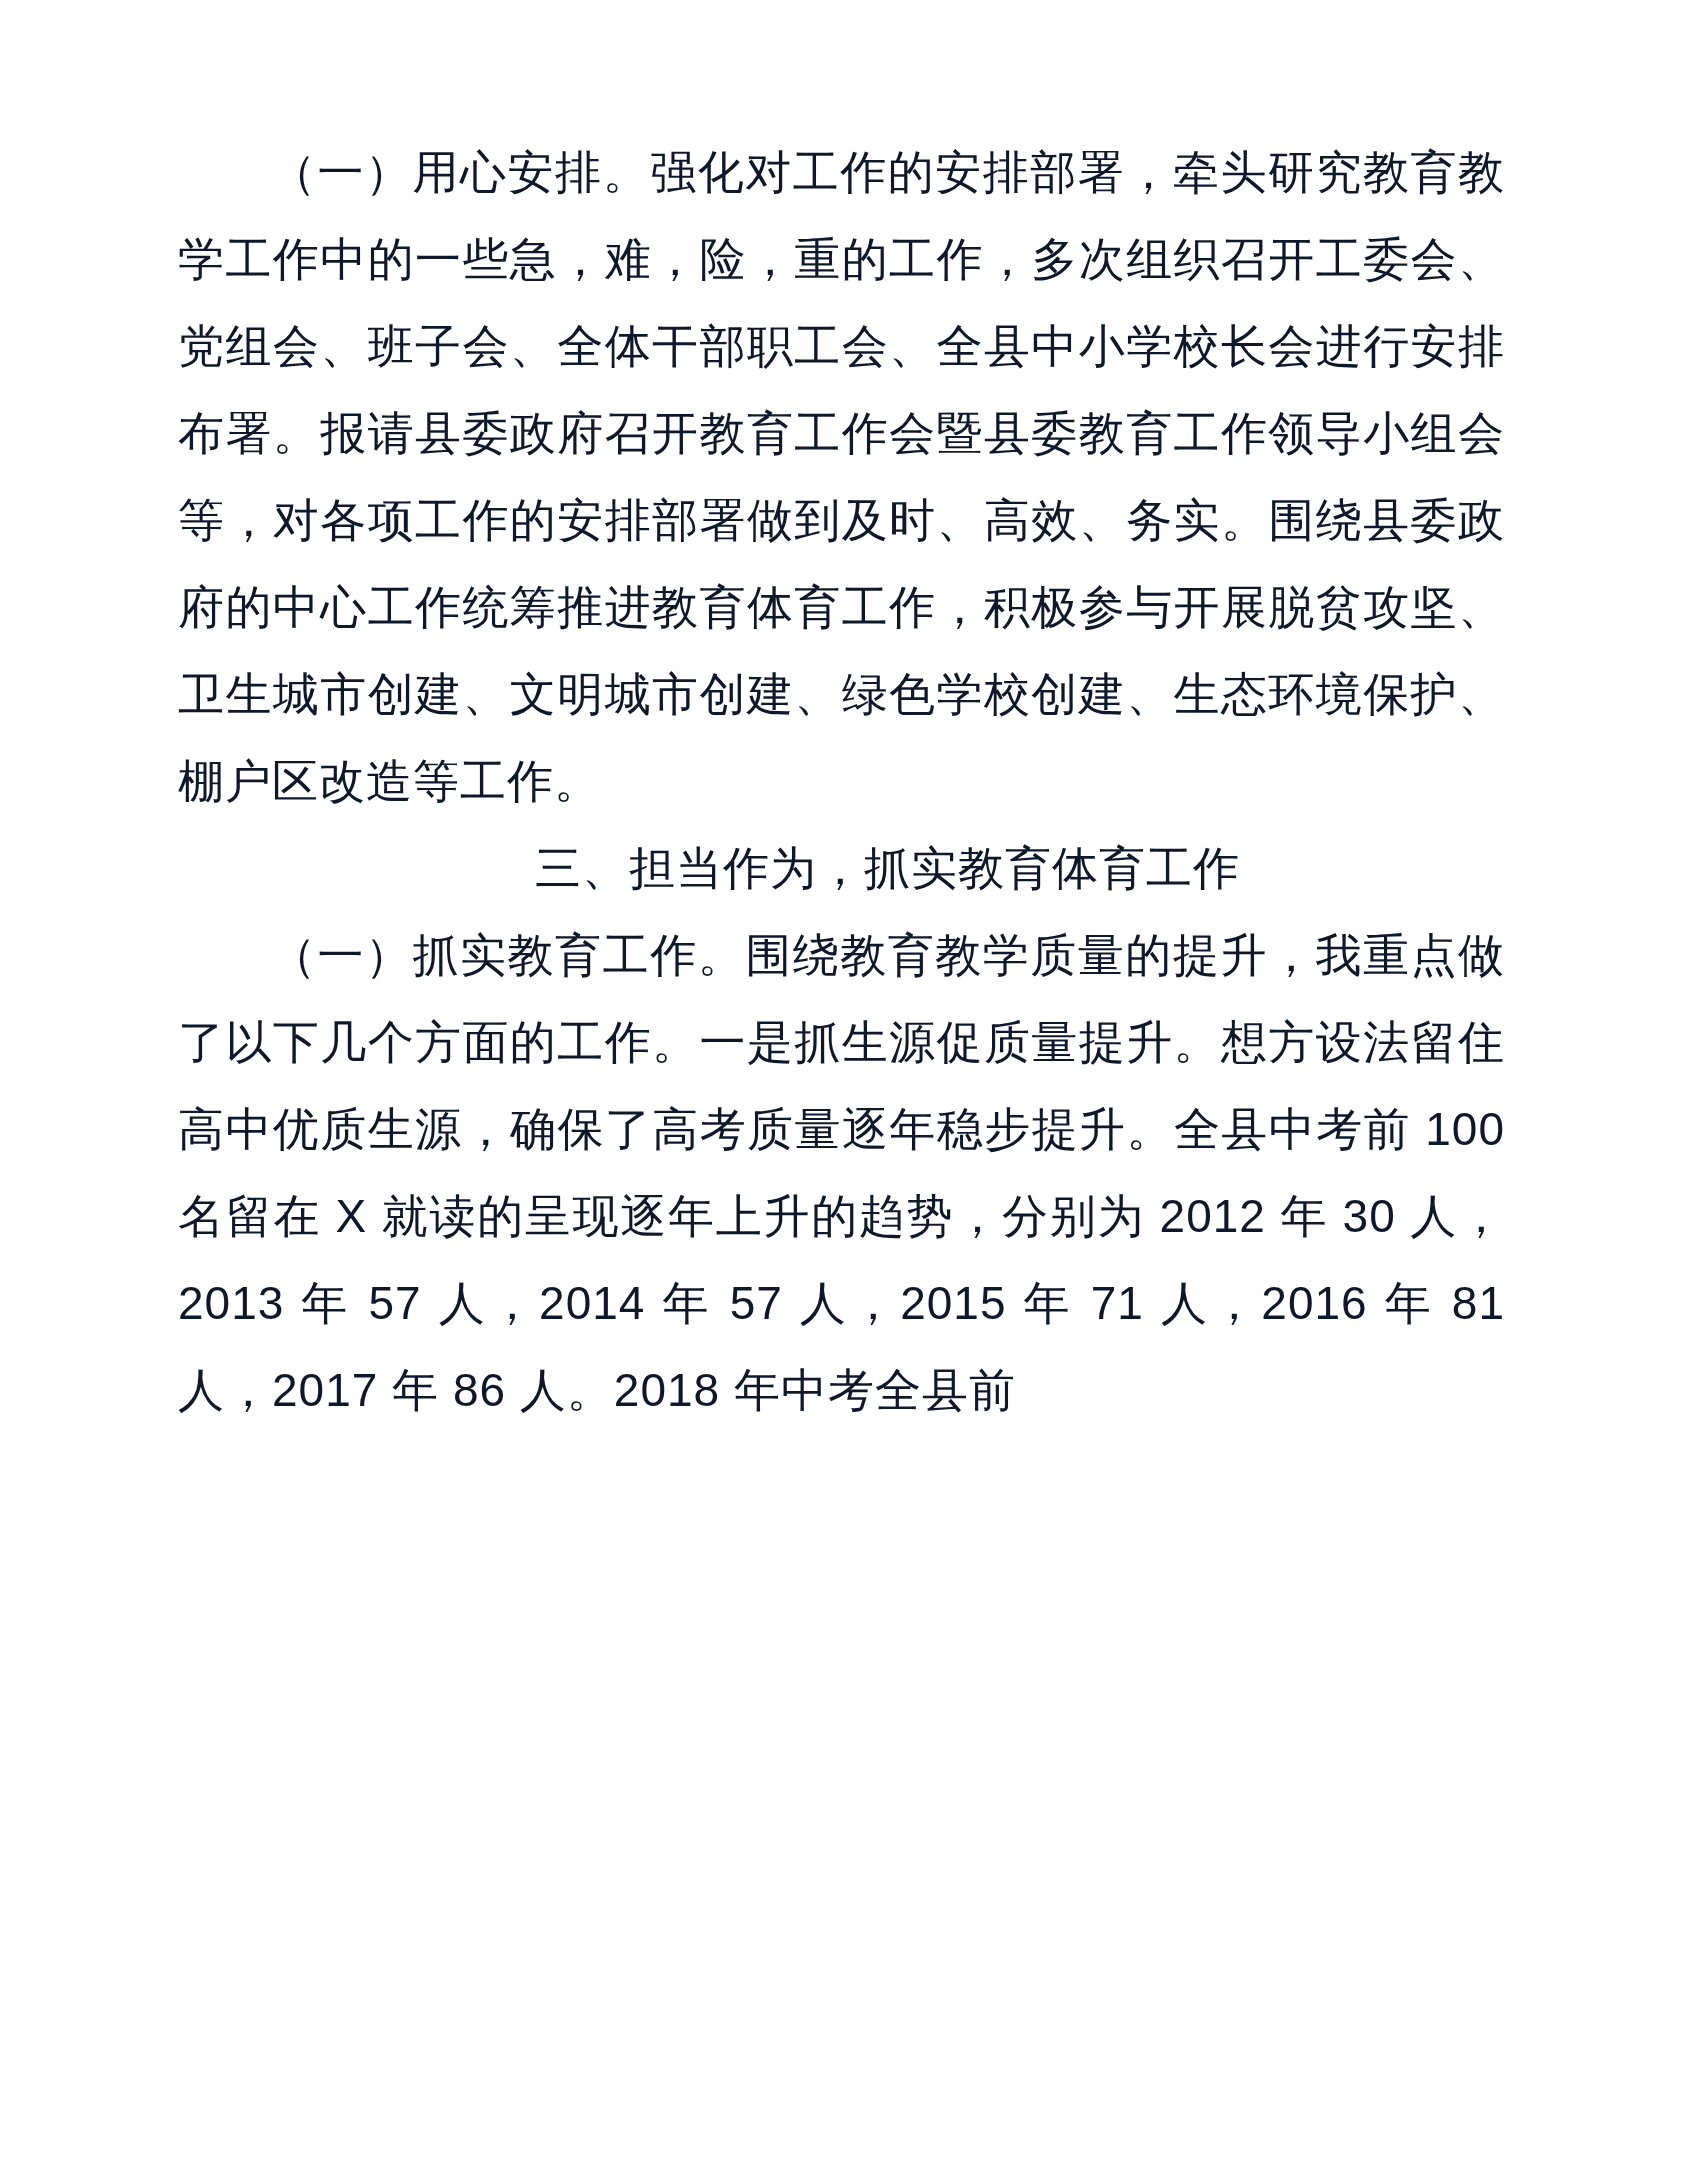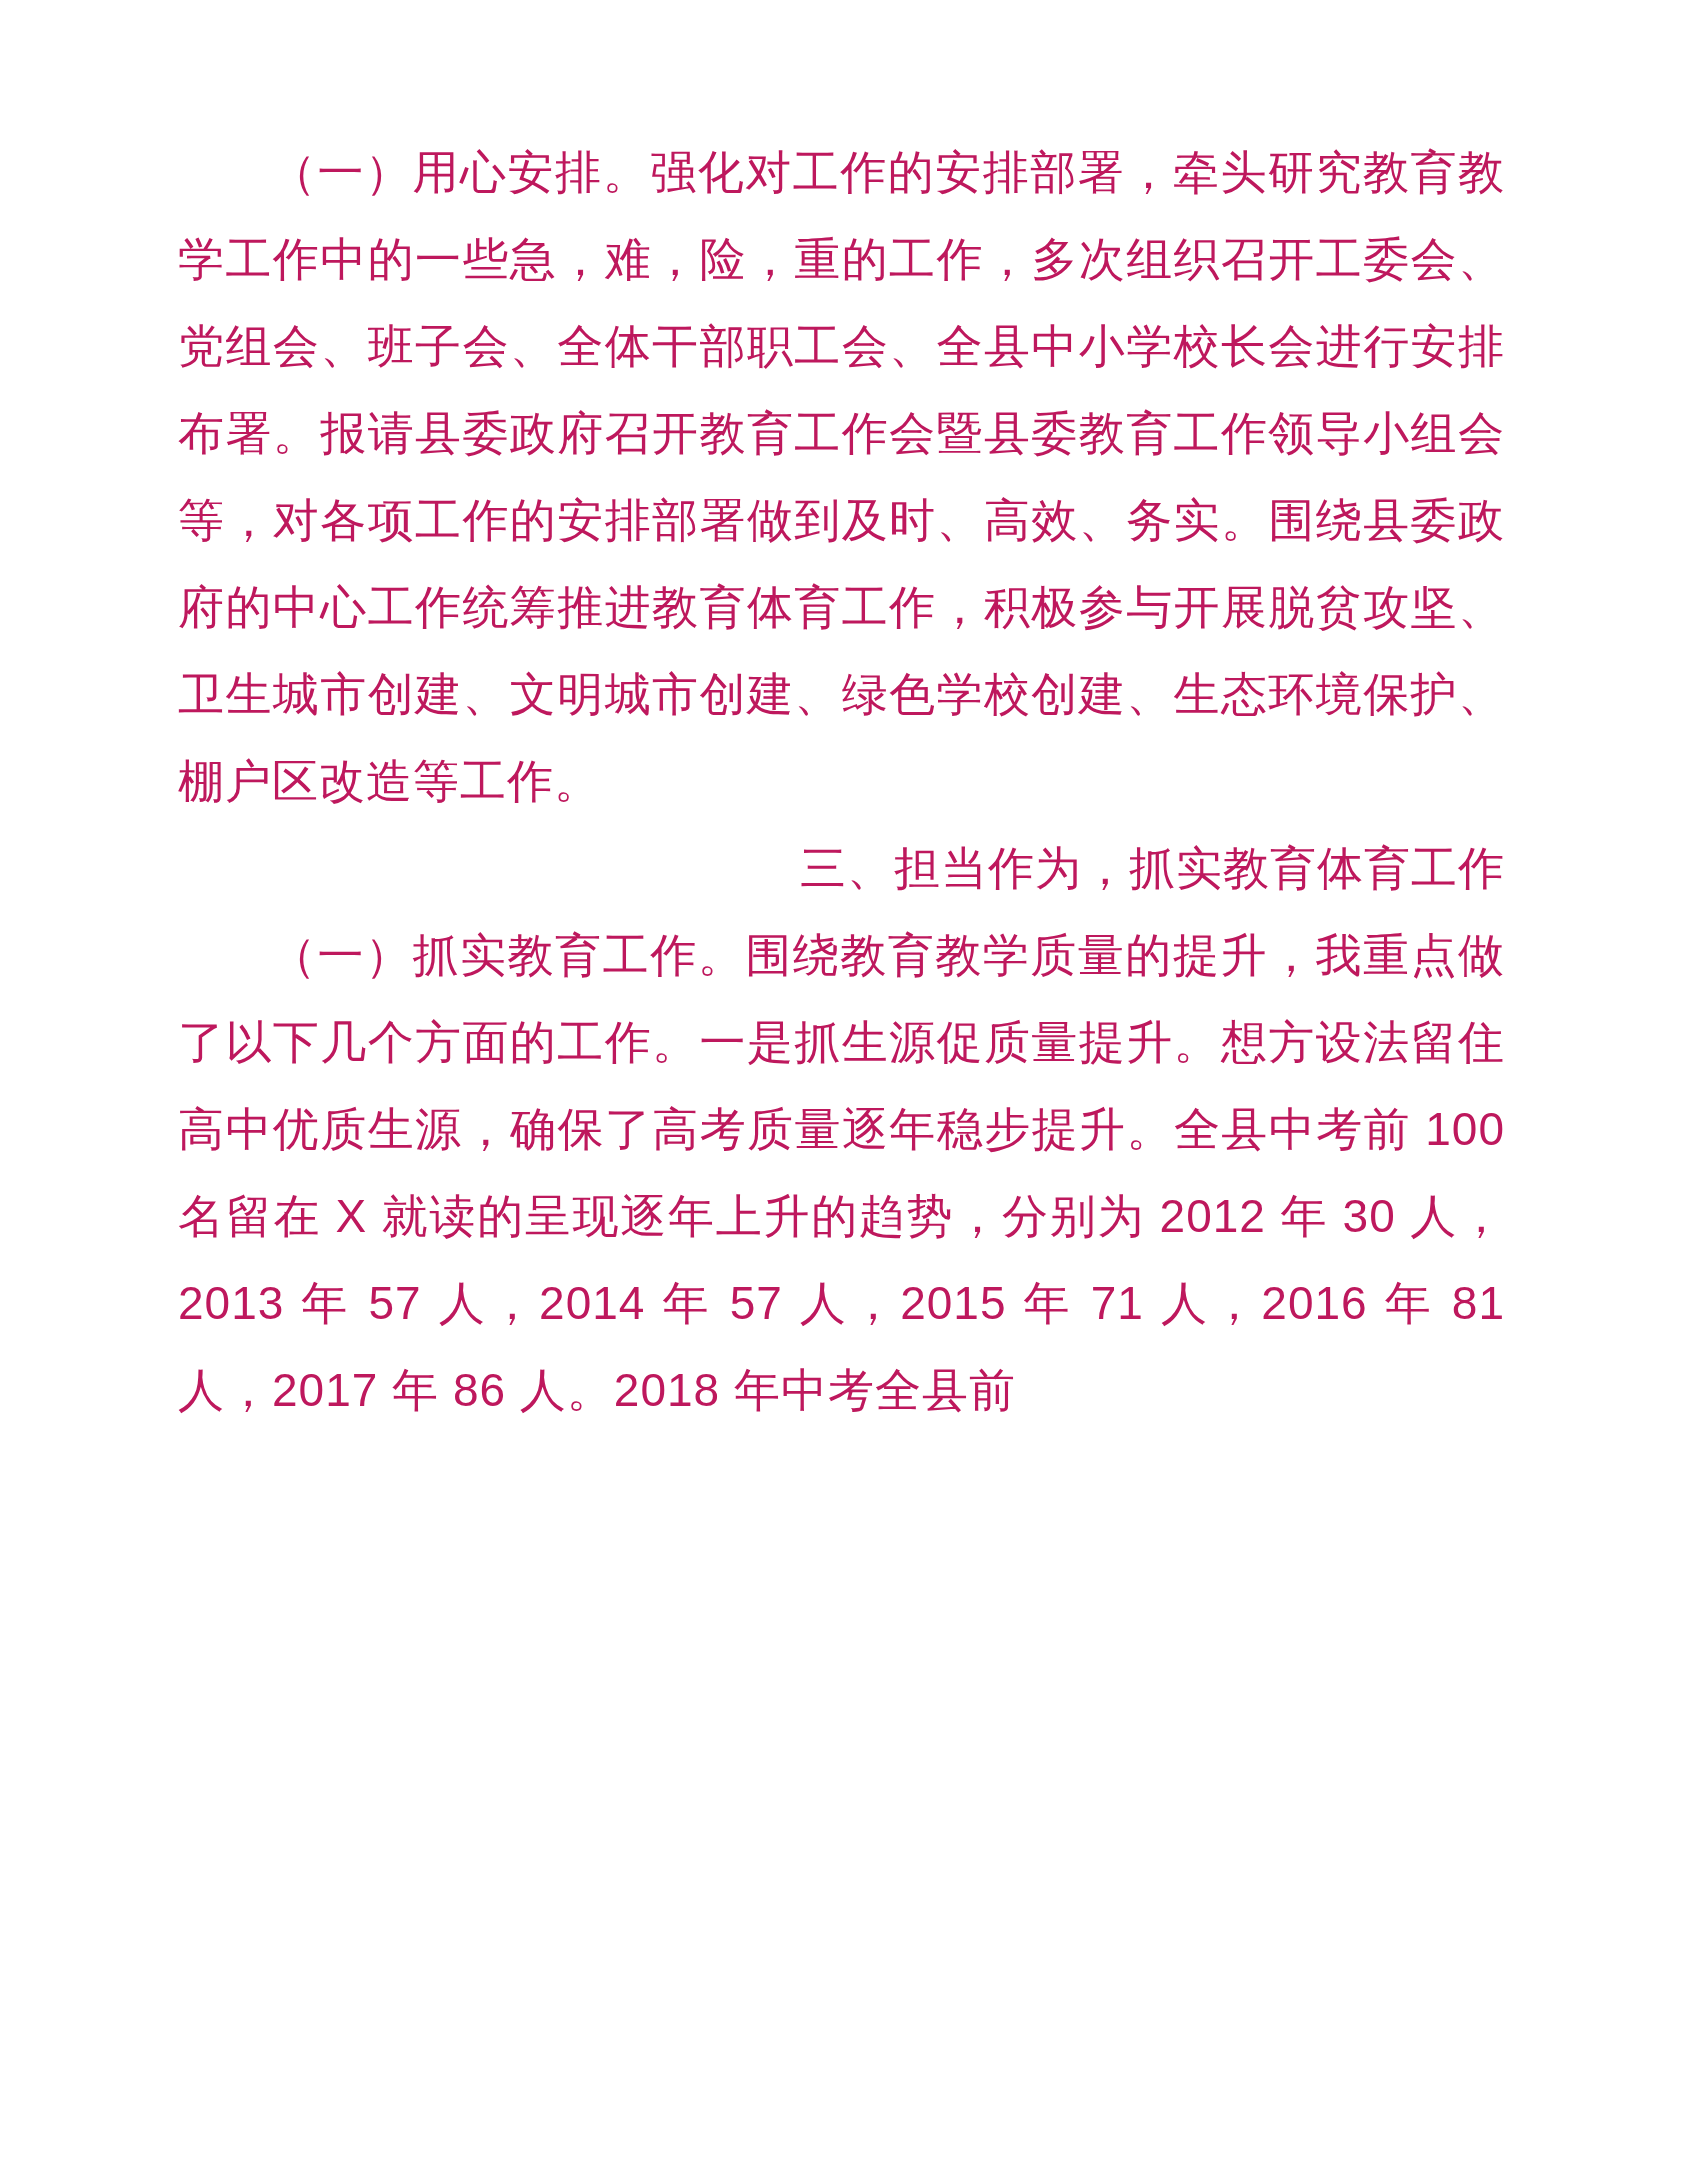--- a/index.html
+++ b/index.html
@@ -8,36 +8,36 @@
     background: #ffffff;
   }
   .page {
     position: relative;
     width: 1683px;
     height: 2178px;
     box-sizing: border-box;
     margin: 0 auto;
     padding: 129px 178px 0 178px;
     background: #ffffff;
-    color: #be185d;
+    color: #0f172a;
     font-family: "Liberation Sans", sans-serif;
     overflow: hidden;
   }
   .para {
     margin: 0;
     font-size: 46px;
     line-height: 87px;
     text-align: justify;
     text-justify: inter-ideograph;
     text-indent: 2em;
     letter-spacing: 1px;
     word-break: break-all;
   }
   .heading {
-    text-align: right;
+    text-align: center;
   }
 </style>
 </head>
 <body>
 
 <div class="page">
   <p class="para">（一）用心安排。强化对工作的安排部署，牵头研究教育教学工作中的一些急，难，险，重的工作，多次组织召开工委会、党组会、班子会、全体干部职工会、全县中小学校长会进行安排布署。报请县委政府召开教育工作会暨县委教育工作领导小组会等，对各项工作的安排部署做到及时、高效、务实。围绕县委政府的中心工作统筹推进教育体育工作，积极参与开展脱贫攻坚、卫生城市创建、文明城市创建、绿色学校创建、生态环境保护、棚户区改造等工作。</p>
   <p class="para heading">三、担当作为，抓实教育体育工作</p>
   <p class="para">（一）抓实教育工作。围绕教育教学质量的提升，我重点做了以下几个方面的工作。一是抓生源促质量提升。想方设法留住高中优质生源，确保了高考质量逐年稳步提升。全县中考前 100 名留在 X 就读的呈现逐年上升的趋势，分别为 2012 年 30 人，2013 年 57 人，2014 年 57 人，2015 年 71 人，2016 年 81 人，2017 年 86 人。2018 年中考全县前</p>
 </div>

